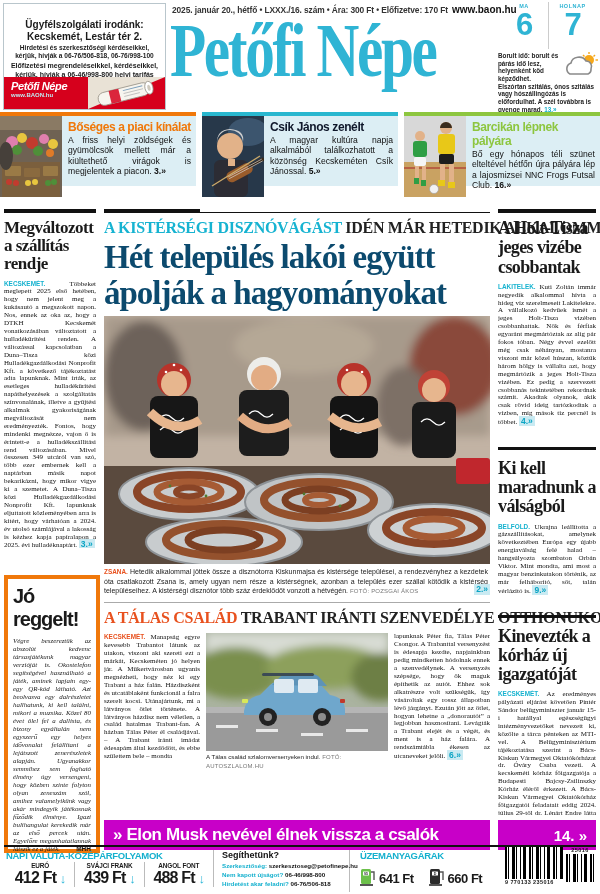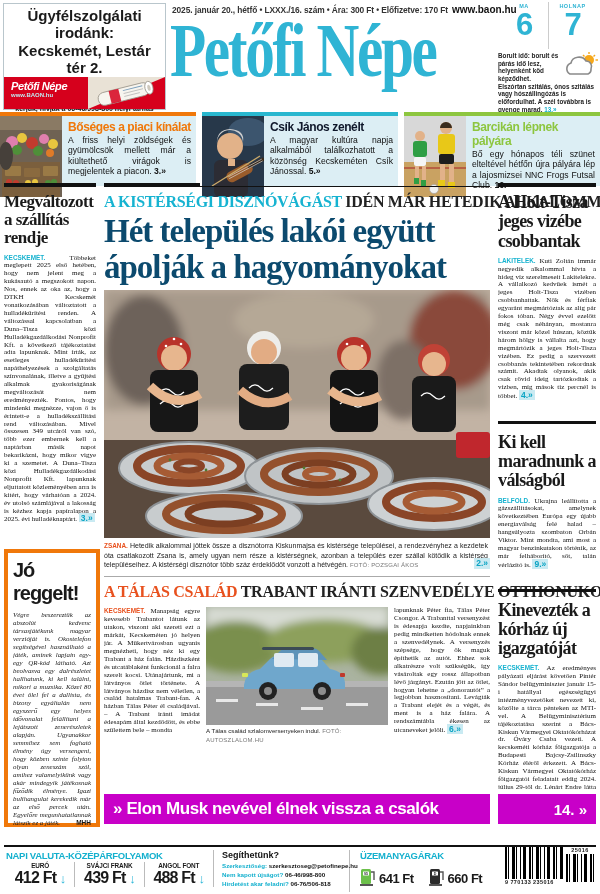--- a/index.html
+++ b/index.html
@@ -3,21 +3,21 @@
 <meta charset="utf-8">
 <style>
   * { margin:0; padding:0; box-sizing:border-box; }
   html,body { background:#888; }
   body { width:600px; font-family:"Liberation Sans", sans-serif; color:#1a1a1a; }
   .page { position:relative; width:600px; height:894px; background:#fff; overflow:hidden; }
 
   
   .service-box { position:absolute; left:3px; top:3px; width:163px; height:107px;
     border:1px solid #b9c6cc; text-align:center; padding:3px 5px 0; }
-  .sb-head { font-size:15px; font-weight:bold; line-height:1.15; }
+  .sb-head { font-size:10px; font-weight:bold; line-height:1.15;margin-top:12px; }
   .sb-p1 { font-size:6.6px; font-weight:bold; color:#222; line-height:1.25; margin-top:2px; }
   .sb-p2 { font-size:7px; font-weight:bold; line-height:1.25; margin-top:2px; }
   .sb-bottom { position:absolute; left:0; bottom:0; width:161px; height:32px; display:flex; }
   .sb-ribbon { width:84px; height:100%; background:#d6001c; color:#fff; text-align:left;
     padding:4px 0 0 7px; }
   .sb-brand { font-size:11px; font-weight:bold; font-style:italic; letter-spacing:-0.4px; line-height:1; }
   .sb-url { font-size:6px; color:#bfeaf2; font-weight:bold; }
   .sb-roll { flex:1; }
 
   .dateline { position:absolute; left:172px; top:5px; width:300px; font-size:8.4px;
@@ -46,21 +46,21 @@
   .t-inner { display:flex; height:81px; }
   .t-photo { width:62px; flex:none; }
   .t-photo svg { display:block; width:62px; height:81px; }
   .t-tx { padding:4px 5px 0 6px; }
   .t-title { display:block; font-size:12px; font-weight:bold; letter-spacing:-0.4px; margin-bottom:1px; }
   .t0 .t-title { color:#f0780a; } .t1 .t-title { color:#0f172a; } .t2 .t-title { color:#8dc63f; }
   .t-body { display:block; font-size:8.6px; line-height:1.2; text-align:justify; color:#111; }
   .t-ref { font-weight:bold; color:#111; }
 
   
-  .main { position:absolute; left:0; top:183px; width:492px; height:648px; }
+  .main { position:absolute; left:0; top:209px; width:492px; height:648px; }
   .rule { position:absolute; background:#111; }
 
   .col-left { position:absolute; left:4px; top:10px; width:92px; }
   .h-left { font-family:"Liberation Serif", serif; font-size:17px; line-height:1.05;
     font-weight:bold; letter-spacing:-0.5px; margin-bottom:7px; }
   .body-s { font-family:"Liberation Serif", serif; font-size:7px; line-height:7.9px;
     text-align:justify; color:#111; overflow:hidden; }
   .loc { color:#15b2cf; font-weight:bold; font-family:"Liberation Sans", sans-serif; font-size:6.4px; }
   .loc.warm { color:#e8511e; }
   .pbox { background:#c9eaf2; color:#0aa4c4; font-weight:bold;

